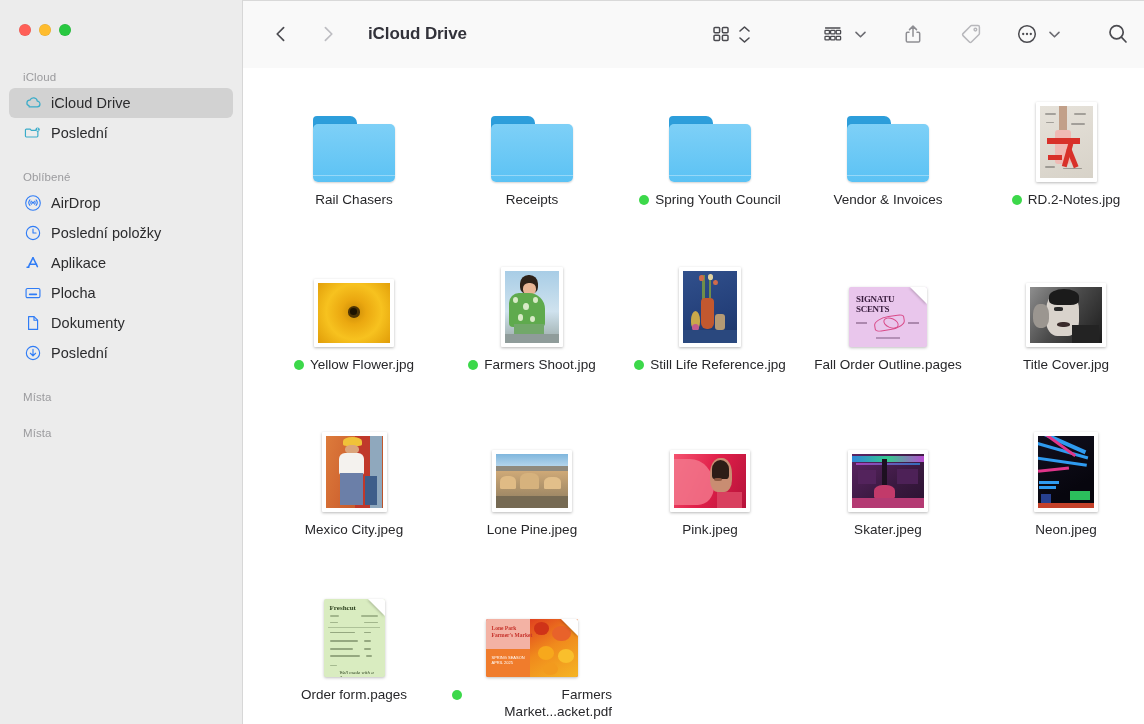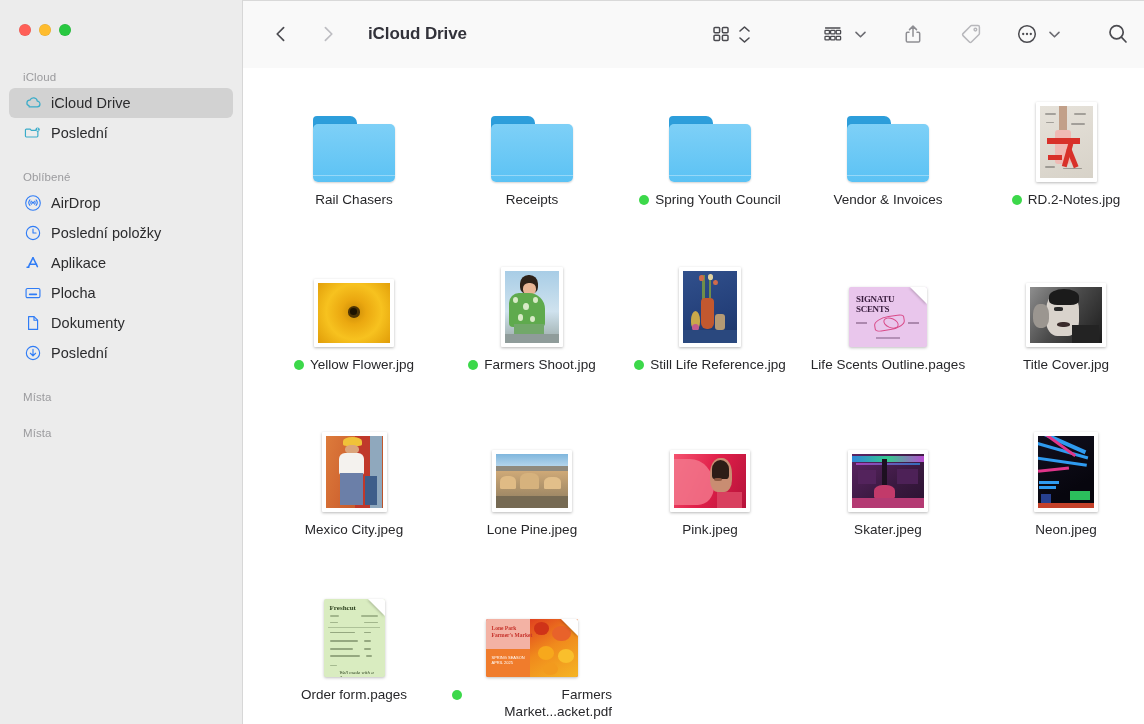--- a/index.html
+++ b/index.html
@@ -491,21 +491,21 @@
                 <div style="position:absolute;left:32%;top:48%;width:40%;height:24%;border:1.6px solid #d94a88;border-radius:50% 20% 50% 20%;transform:rotate(-9deg);"></div>
                 <div style="position:absolute;left:44%;top:52%;width:20%;height:17%;border:1.4px solid #d94a88;border-radius:50%;transform:rotate(22deg);"></div>
                 <div style="position:absolute;left:9%;top:58%;width:14%;height:2px;background:rgba(60,20,60,.35);"></div>
                 <div style="position:absolute;left:76%;top:58%;width:14%;height:2px;background:rgba(60,20,60,.35);"></div>
                 <div style="position:absolute;left:34%;top:83%;width:32%;height:2px;background:rgba(60,20,60,.3);"></div>
               </div>
               <div class="fold"></div>
             </div>
           </div>
           <div class="namewrap">
-            <span class="fname">Life Scents Outline.pages</span>
+            <span class="fname">Fall Order Outline.pages</span>
           </div>
         </div>
 
         <div class="cell">
           <div class="thumbwrap">
             <div class="photo">
               <div class="img" style="width:72px;height:56px;background:#555;">
                 <div style="position:absolute;inset:0;background:linear-gradient(125deg,#8e8e8e 0%,#4a4a4a 48%,#1c1c1c 100%);"></div>
                 <div style="position:absolute;left:22%;top:8%;width:46%;height:80%;background:#d9d3cc;border-radius:44% 42% 34% 34%;"></div>
                 <div style="position:absolute;left:26%;top:4%;width:42%;height:28%;background:#1b1b1b;border-radius:50% 50% 28% 28%;"></div>

